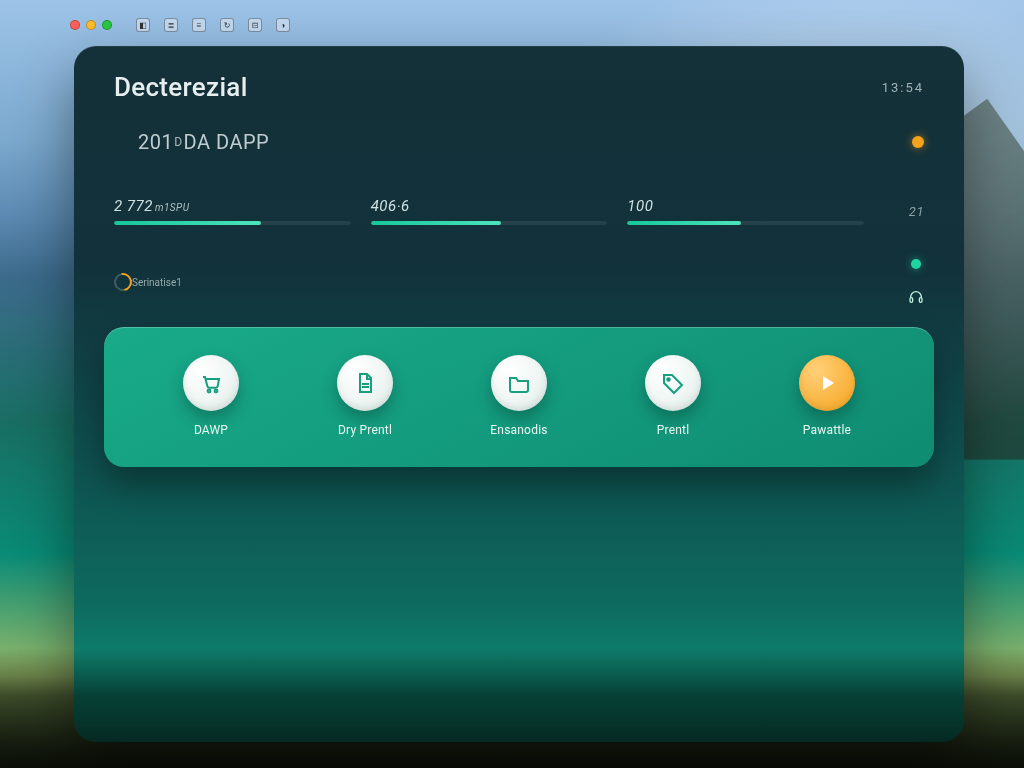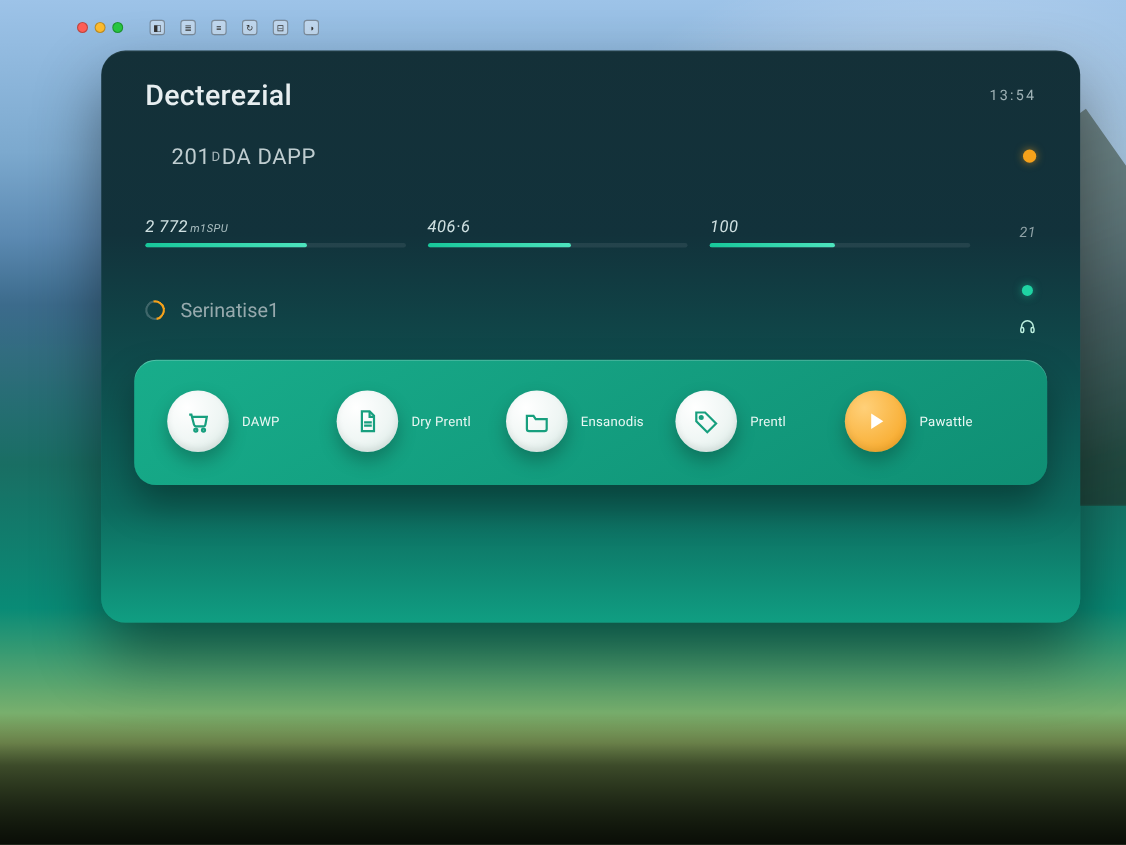--- a/index.html
+++ b/index.html
@@ -35,21 +35,21 @@
   .tl { width:10px; height:10px; border-radius:50%; border:1px solid rgba(0,0,0,.25); }
   .tl.r { background:#ff5f57; } .tl.y{background:#febc2e;} .tl.g{background:#28c840;}
   .menubar .mini {
     width:14px;height:14px;border:1px solid rgba(0,0,0,.35); border-radius:3px;
     display:flex;align-items:center;justify-content:center;font-size:8px;color:#333;
     background:rgba(255,255,255,.4);
   }
 
   
   .window {
-    position: absolute; left: 92px; top: 46px; width: 890px; height: 520px;
+    position: absolute; left: 74px; top: 46px; width: 890px; height: 696px;
     border-radius: 22px;
     background: linear-gradient(180deg, #143038 0%, #12323b 32%, #0f4b4c 55%, #0d6a5e 80%, #109e82 100%);
     box-shadow: 0 30px 60px rgba(0,0,0,.45), inset 0 1px 0 rgba(255,255,255,.07);
     color: #dfe9eb;
     overflow: hidden;
   }
 
   .w-header {
     display:flex; align-items:center; justify-content:space-between;
     padding: 26px 40px 6px 40px;
@@ -89,42 +89,42 @@
     border-radius:2px;
   }
   .stat.last { flex:0 0 40px; }
   .stat.last .val { text-align:right; color:#8ea1a5; font-size:13px;margin-top:24px; }
 
   
   .section {
     display:flex; align-items:center; justify-content:space-between;
     padding: 34px 40px 0 40px;
   }
-  .section-left { display:flex; align-items:center; gap:14px; color:#96a9ad; font-size:18px;text-align:center; }
+  .section-left { display:flex; align-items:center; gap:0; color:#96a9ad; font-size:10px;text-align:center; }
   .spin-icon {
     width:18px;height:18px;border-radius:50%;
     border:2px solid rgba(255,255,255,.2);
     border-top-color:#f6a21b; border-right-color:#f6a21b;
     transform:rotate(35deg);
   }
   .side-icons{ display:flex; flex-direction:column; gap:20px; align-items:center; color:#a8e6d2; font-size:12px;}
   .side-icons .dot.teal{ width:10px;height:10px;}
   .side-icons svg{ width:16px;height:16px; }
 
   
   .dock-wrap { padding: 22px 30px 0 30px; }
   .dock {
     background: linear-gradient(160deg, rgba(26,190,150,.85), rgba(15,150,120,.85));
     border-radius: 20px;
     box-shadow: inset 0 1px 0 rgba(255,255,255,.25), 0 18px 34px rgba(0,0,0,.35);
     padding: 28px 30px 30px 30px;
     display:flex; justify-content:space-between; align-items:flex-start;
   }
   .action {
-    display:flex; flex-direction:row; align-items:center; gap:12px;
+    display:flex; flex-direction:column; align-items:center; gap:12px;
     flex:1; min-width:0; cursor:pointer;
   }
   .coin {
     width:56px;height:56px;border-radius:50%;
     background: radial-gradient(circle at 32% 28%, #ffffff 0%, #eff6f4 55%, #d5e6e1 100%);
     display:flex;align-items:center;justify-content:center;
     box-shadow: 0 8px 16px rgba(0,0,0,.25), inset 0 -3px 6px rgba(0,0,0,.08);
     color:#179f7e;
   }
   .coin svg { width:24px; height:24px; }

